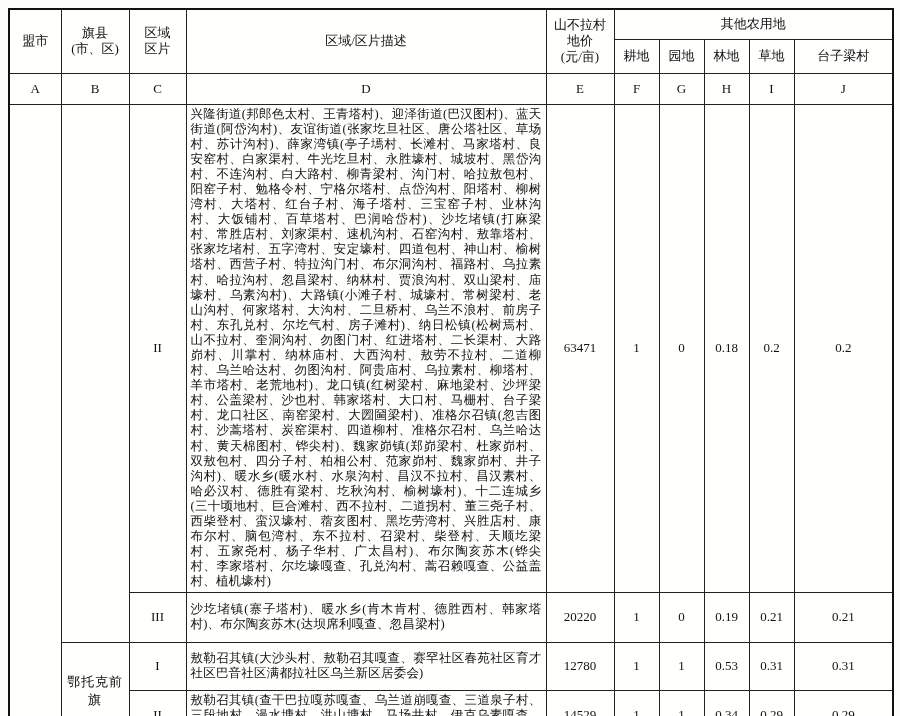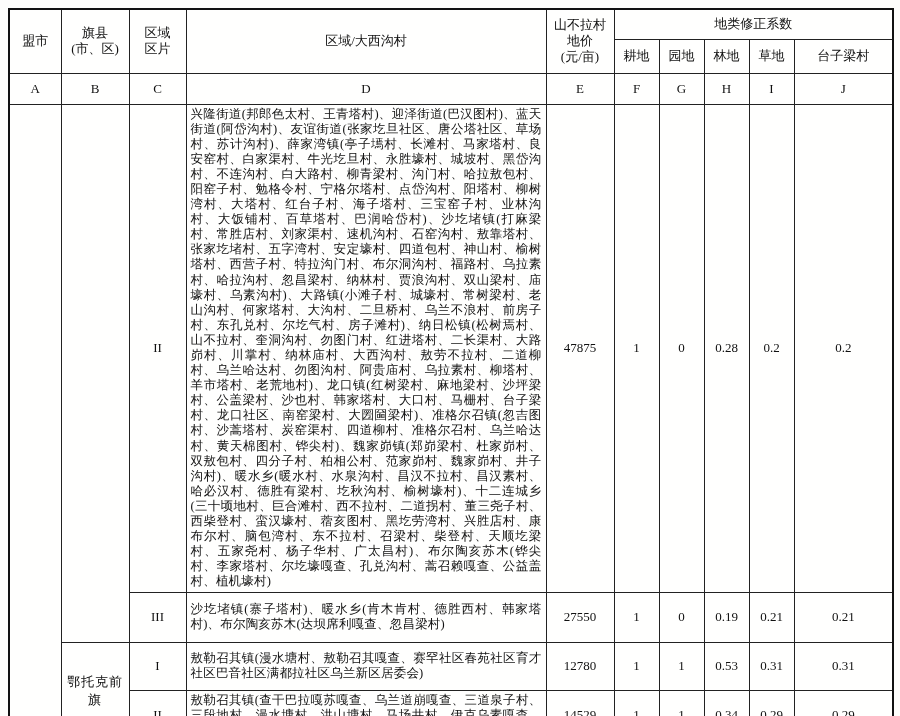--- a/index.html
+++ b/index.html
@@ -75,25 +75,25 @@
       <col style="width:99px">
     </colgroup>
     <tbody>
 
       <tr style="height:30px">
         <th rowspan="2">盟市</th>
         <th rowspan="2">旗县
 (市、区)</th>
         <th rowspan="2">区域
 区片</th>
-        <th rowspan="2">区域/大西沟村</th>
+        <th rowspan="2">区域/区片描述</th>
         <th rowspan="2">山不拉村
 地价
 (元/亩)</th>
-        <th colspan="5">地类修正系数</th>
+        <th colspan="5">其他农用地</th>
       </tr>
 
       <tr style="height:34px">
         <th>耕地</th>
         <th>园地</th>
         <th>林地</th>
         <th>草地</th>
         <th>台子梁村</th>
       </tr>
 
@@ -108,43 +108,43 @@
         <td>H</td>
         <td>I</td>
         <td>J</td>
       </tr>
 
       <tr style="height:468px">
         <td rowspan="4"></td>
         <td rowspan="2"></td>
         <td class="zone-cell">II</td>
         <td class="desc-cell">兴隆街道(邦郎色太村、王青塔村)、迎泽街道(巴汉图村)、蓝天街道(阿岱沟村)、友谊街道(张家圪旦社区、唐公塔社区、草场村、苏计沟村)、薛家湾镇(亭子墕村、长滩村、马家塔村、良安窑村、白家渠村、牛光圪旦村、永胜壕村、城坡村、黑岱沟村、不连沟村、白大路村、柳青梁村、沟门村、哈拉敖包村、阳窑子村、勉格令村、宁格尔塔村、点岱沟村、阳塔村、柳树湾村、大塔村、红台子村、海子塔村、三宝窑子村、业林沟村、大饭铺村、百草塔村、巴润哈岱村)、沙圪堵镇(打麻梁村、常胜店村、刘家渠村、速机沟村、石窑沟村、敖靠塔村、张家圪堵村、五字湾村、安定壕村、四道包村、神山村、榆树塔村、西营子村、特拉沟门村、布尔洞沟村、福路村、乌拉素村、哈拉沟村、忽昌梁村、纳林村、贾浪沟村、双山梁村、庙壕村、乌素沟村)、大路镇(小滩子村、城壕村、常树梁村、老山沟村、何家塔村、大沟村、二旦桥村、乌兰不浪村、前房子村、东孔兑村、尔圪气村、房子滩村)、纳日松镇(松树焉村、山不拉村、奎洞沟村、勿图门村、红进塔村、二长渠村、大路峁村、川掌村、纳林庙村、大西沟村、敖劳不拉村、二道柳村、乌兰哈达村、勿图沟村、阿贵庙村、乌拉素村、柳塔村、羊市塔村、老荒地村)、龙口镇(红树梁村、麻地梁村、沙坪梁村、公盖梁村、沙也村、韩家塔村、大口村、马栅村、台子梁村、龙口社区、南窑梁村、大圐圙梁村)、准格尔召镇(忽吉图村、沙蒿塔村、炭窑渠村、四道柳村、准格尔召村、乌兰哈达村、黄天棉图村、铧尖村)、魏家峁镇(郑峁梁村、杜家峁村、双敖包村、四分子村、柏相公村、范家峁村、魏家峁村、井子沟村)、暖水乡(暖水村、水泉沟村、昌汉不拉村、昌汉素村、哈必汉村、德胜有梁村、圪秋沟村、榆树壕村)、十二连城乡(三十顷地村、巨合滩村、西不拉村、二道拐村、董三尧子村、西柴登村、蛮汉壕村、蓿亥图村、黑圪劳湾村、兴胜店村、康布尔村、脑包湾村、东不拉村、召梁村、柴登村、天顺圪梁村、五家尧村、杨子华村、广太昌村)、布尔陶亥苏木(铧尖村、李家塔村、尔圪壕嘎查、孔兑沟村、蒿召赖嘎查、公益盖村、植机壕村)</td>
-        <td class="num-cell">47875</td>
+        <td class="num-cell">63471</td>
         <td class="num-cell">1</td>
         <td class="num-cell">0</td>
-        <td class="num-cell">0.28</td>
+        <td class="num-cell">0.18</td>
         <td class="num-cell">0.2</td>
         <td class="num-cell">0.2</td>
       </tr>
 
       <tr style="height:50px">
         <td class="zone-cell">III</td>
         <td class="desc-cell">沙圪堵镇(寨子塔村)、暖水乡(肯木肯村、德胜西村、韩家塔村)、布尔陶亥苏木(达坝席利嘎查、忽昌梁村)</td>
-        <td class="num-cell">27550</td>
+        <td class="num-cell">20220</td>
         <td class="num-cell">1</td>
         <td class="num-cell">0</td>
         <td class="num-cell">0.19</td>
         <td class="num-cell">0.21</td>
         <td class="num-cell">0.21</td>
       </tr>
 
       <tr style="height:48px">
         <td rowspan="2" class="county-cell">鄂托克前旗</td>
         <td class="zone-cell">I</td>
-        <td class="desc-cell">敖勒召其镇(漫水塘村、敖勒召其嘎查、赛罕社区春苑社区育才社区巴音社区满都拉社区乌兰新区居委会)</td>
+        <td class="desc-cell">敖勒召其镇(大沙头村、敖勒召其嘎查、赛罕社区春苑社区育才社区巴音社区满都拉社区乌兰新区居委会)</td>
         <td class="num-cell">12780</td>
         <td class="num-cell">1</td>
         <td class="num-cell">1</td>
         <td class="num-cell">0.53</td>
         <td class="num-cell">0.31</td>
         <td class="num-cell">0.31</td>
       </tr>
 
       <tr style="height:46px">
         <td class="zone-cell">II</td>

